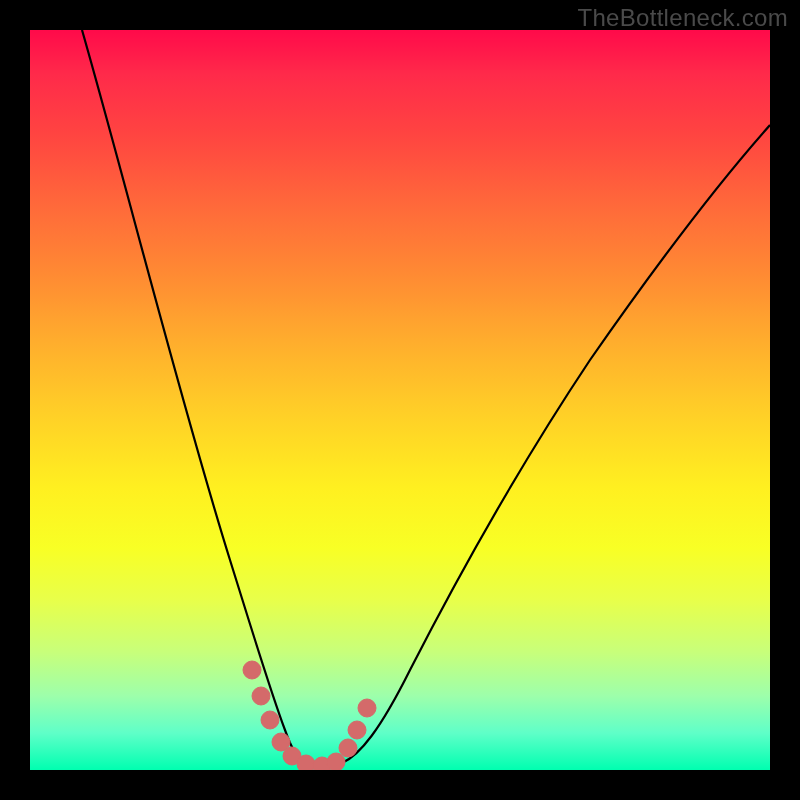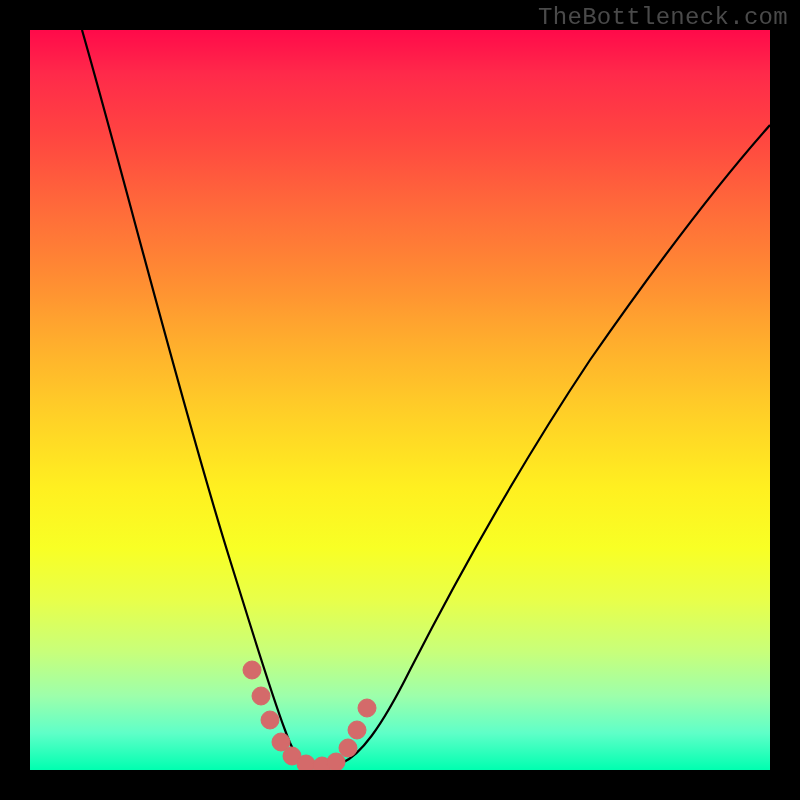--- a/index.html
+++ b/index.html
@@ -8,21 +8,20 @@
     width: 800px;
     height: 800px;
     overflow: hidden;
     background: #000;
     font-family: Arial, Helvetica, sans-serif;
   }
   .frame {
     position: absolute;
     inset: 0;
     background: #000;
-    font-family: Liberation Mono, monospace;
   }
   .plot-area {
     position: absolute;
     left: 30px;
     top: 30px;
     width: 740px;
     height: 740px;
     overflow: hidden;
   }
   .gradient {

